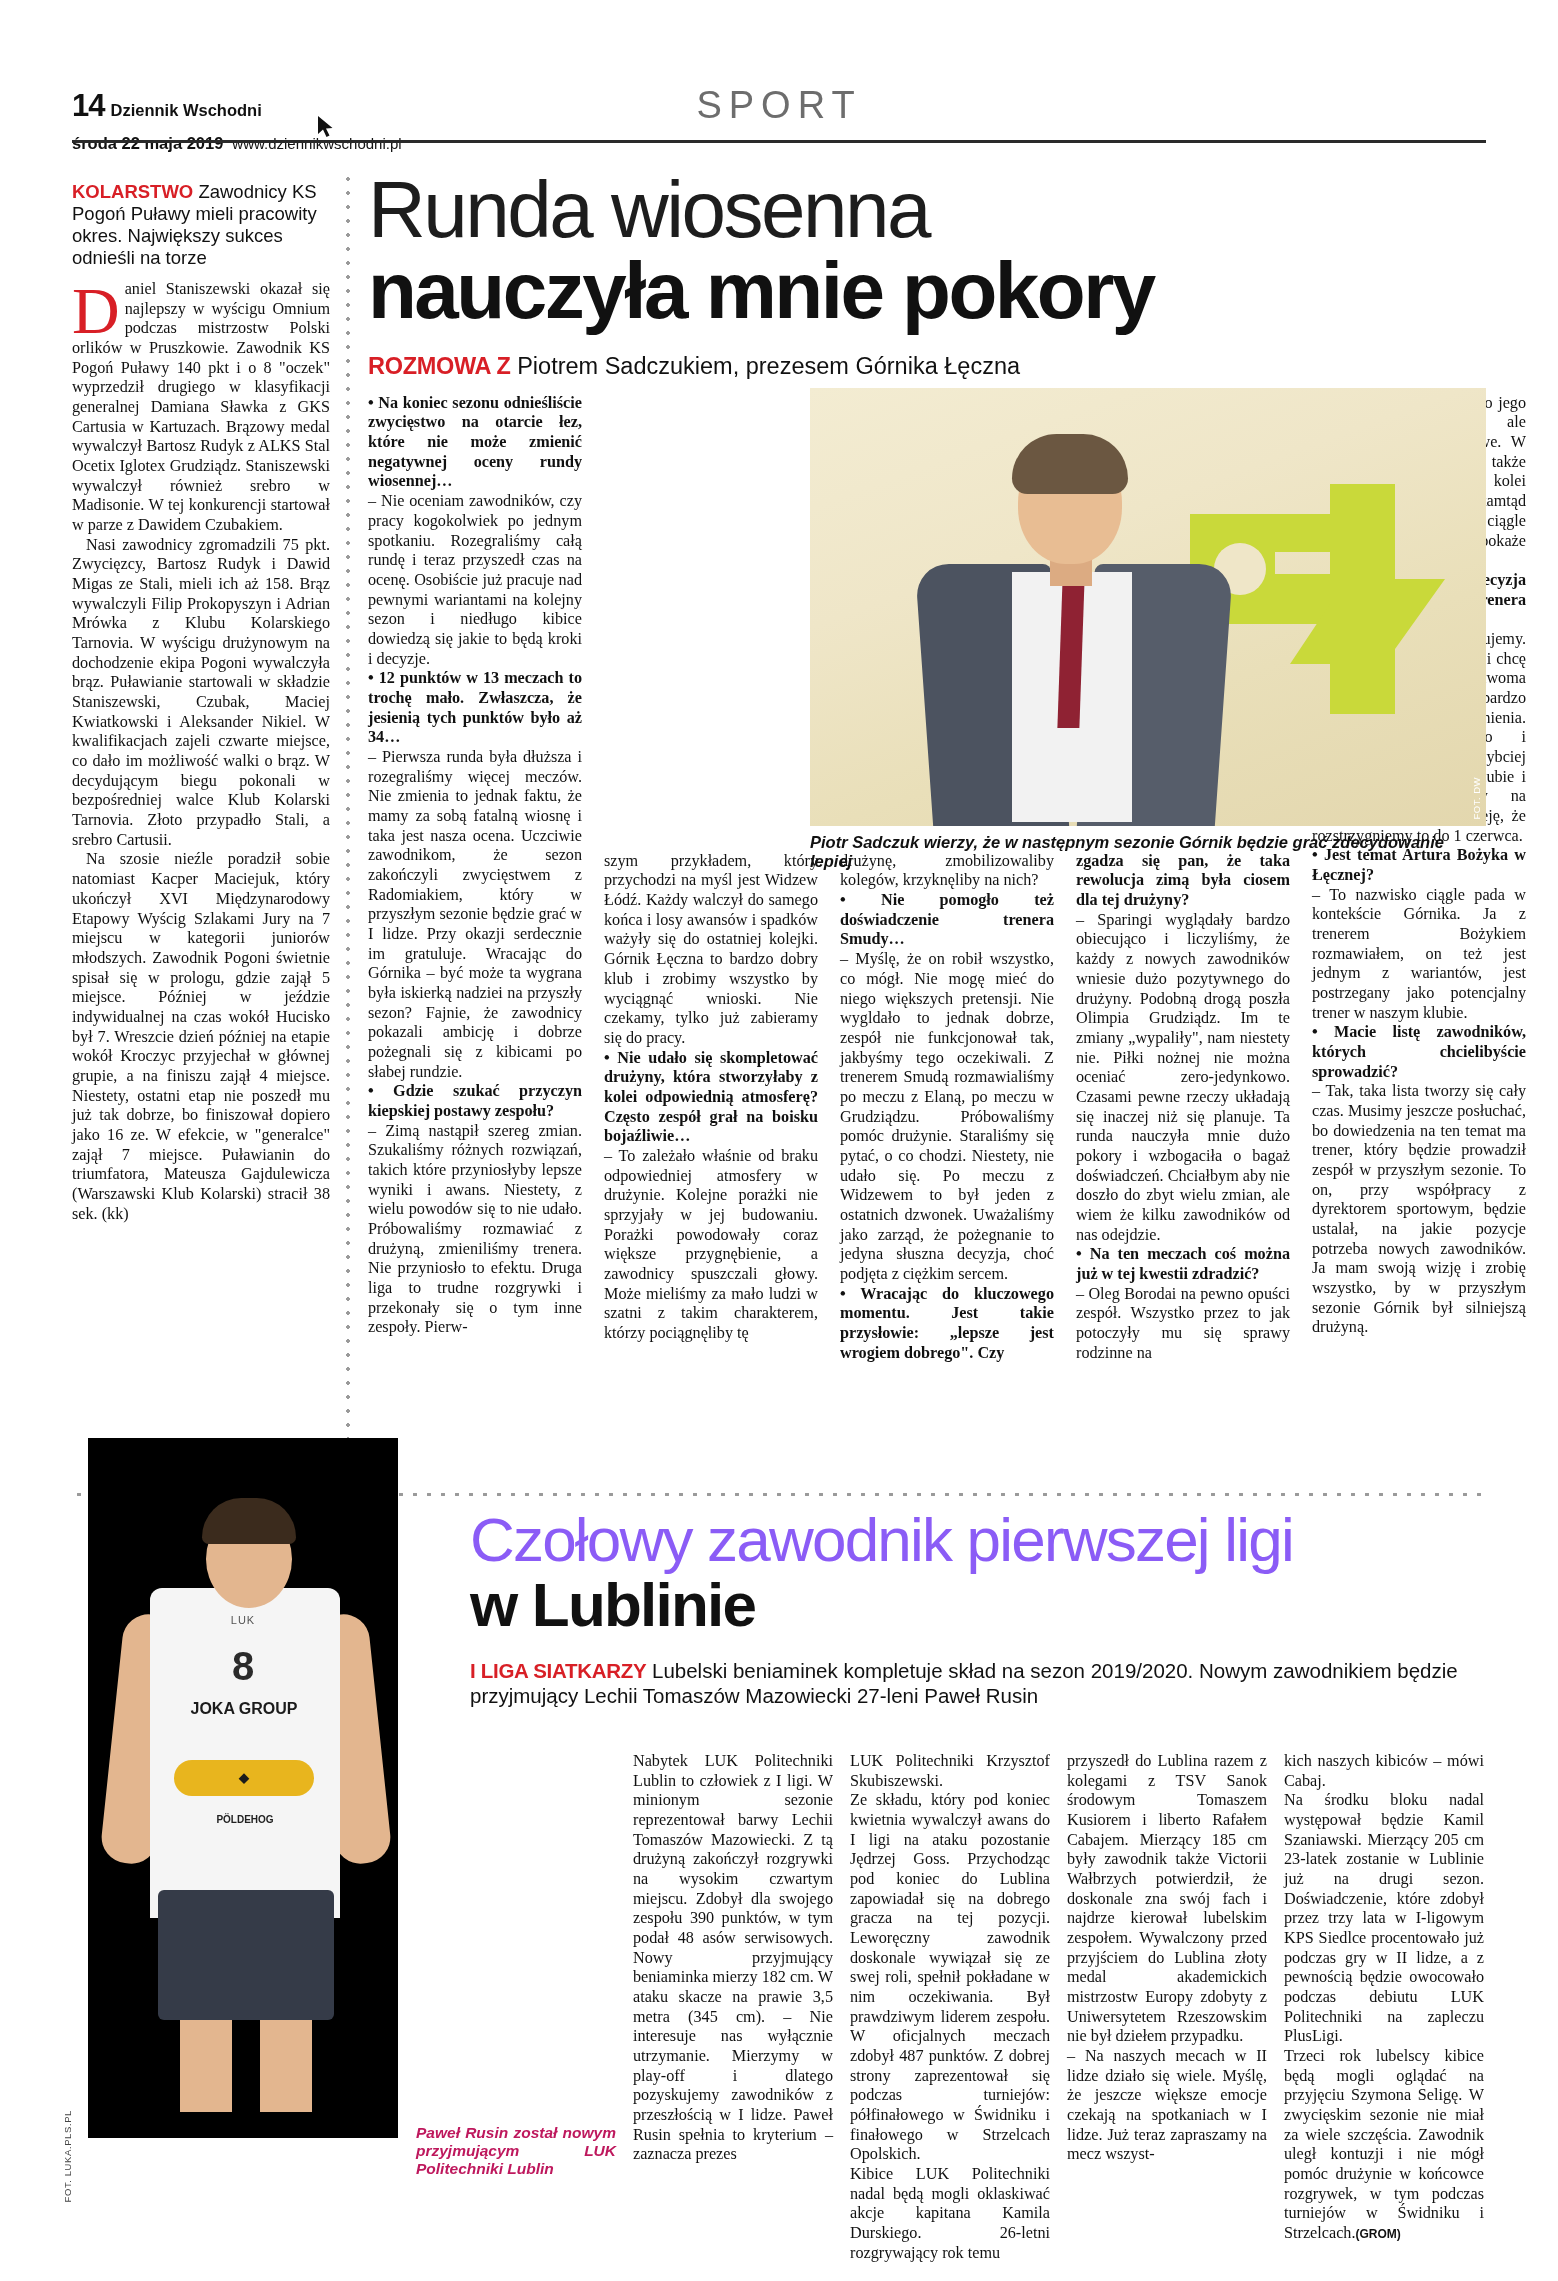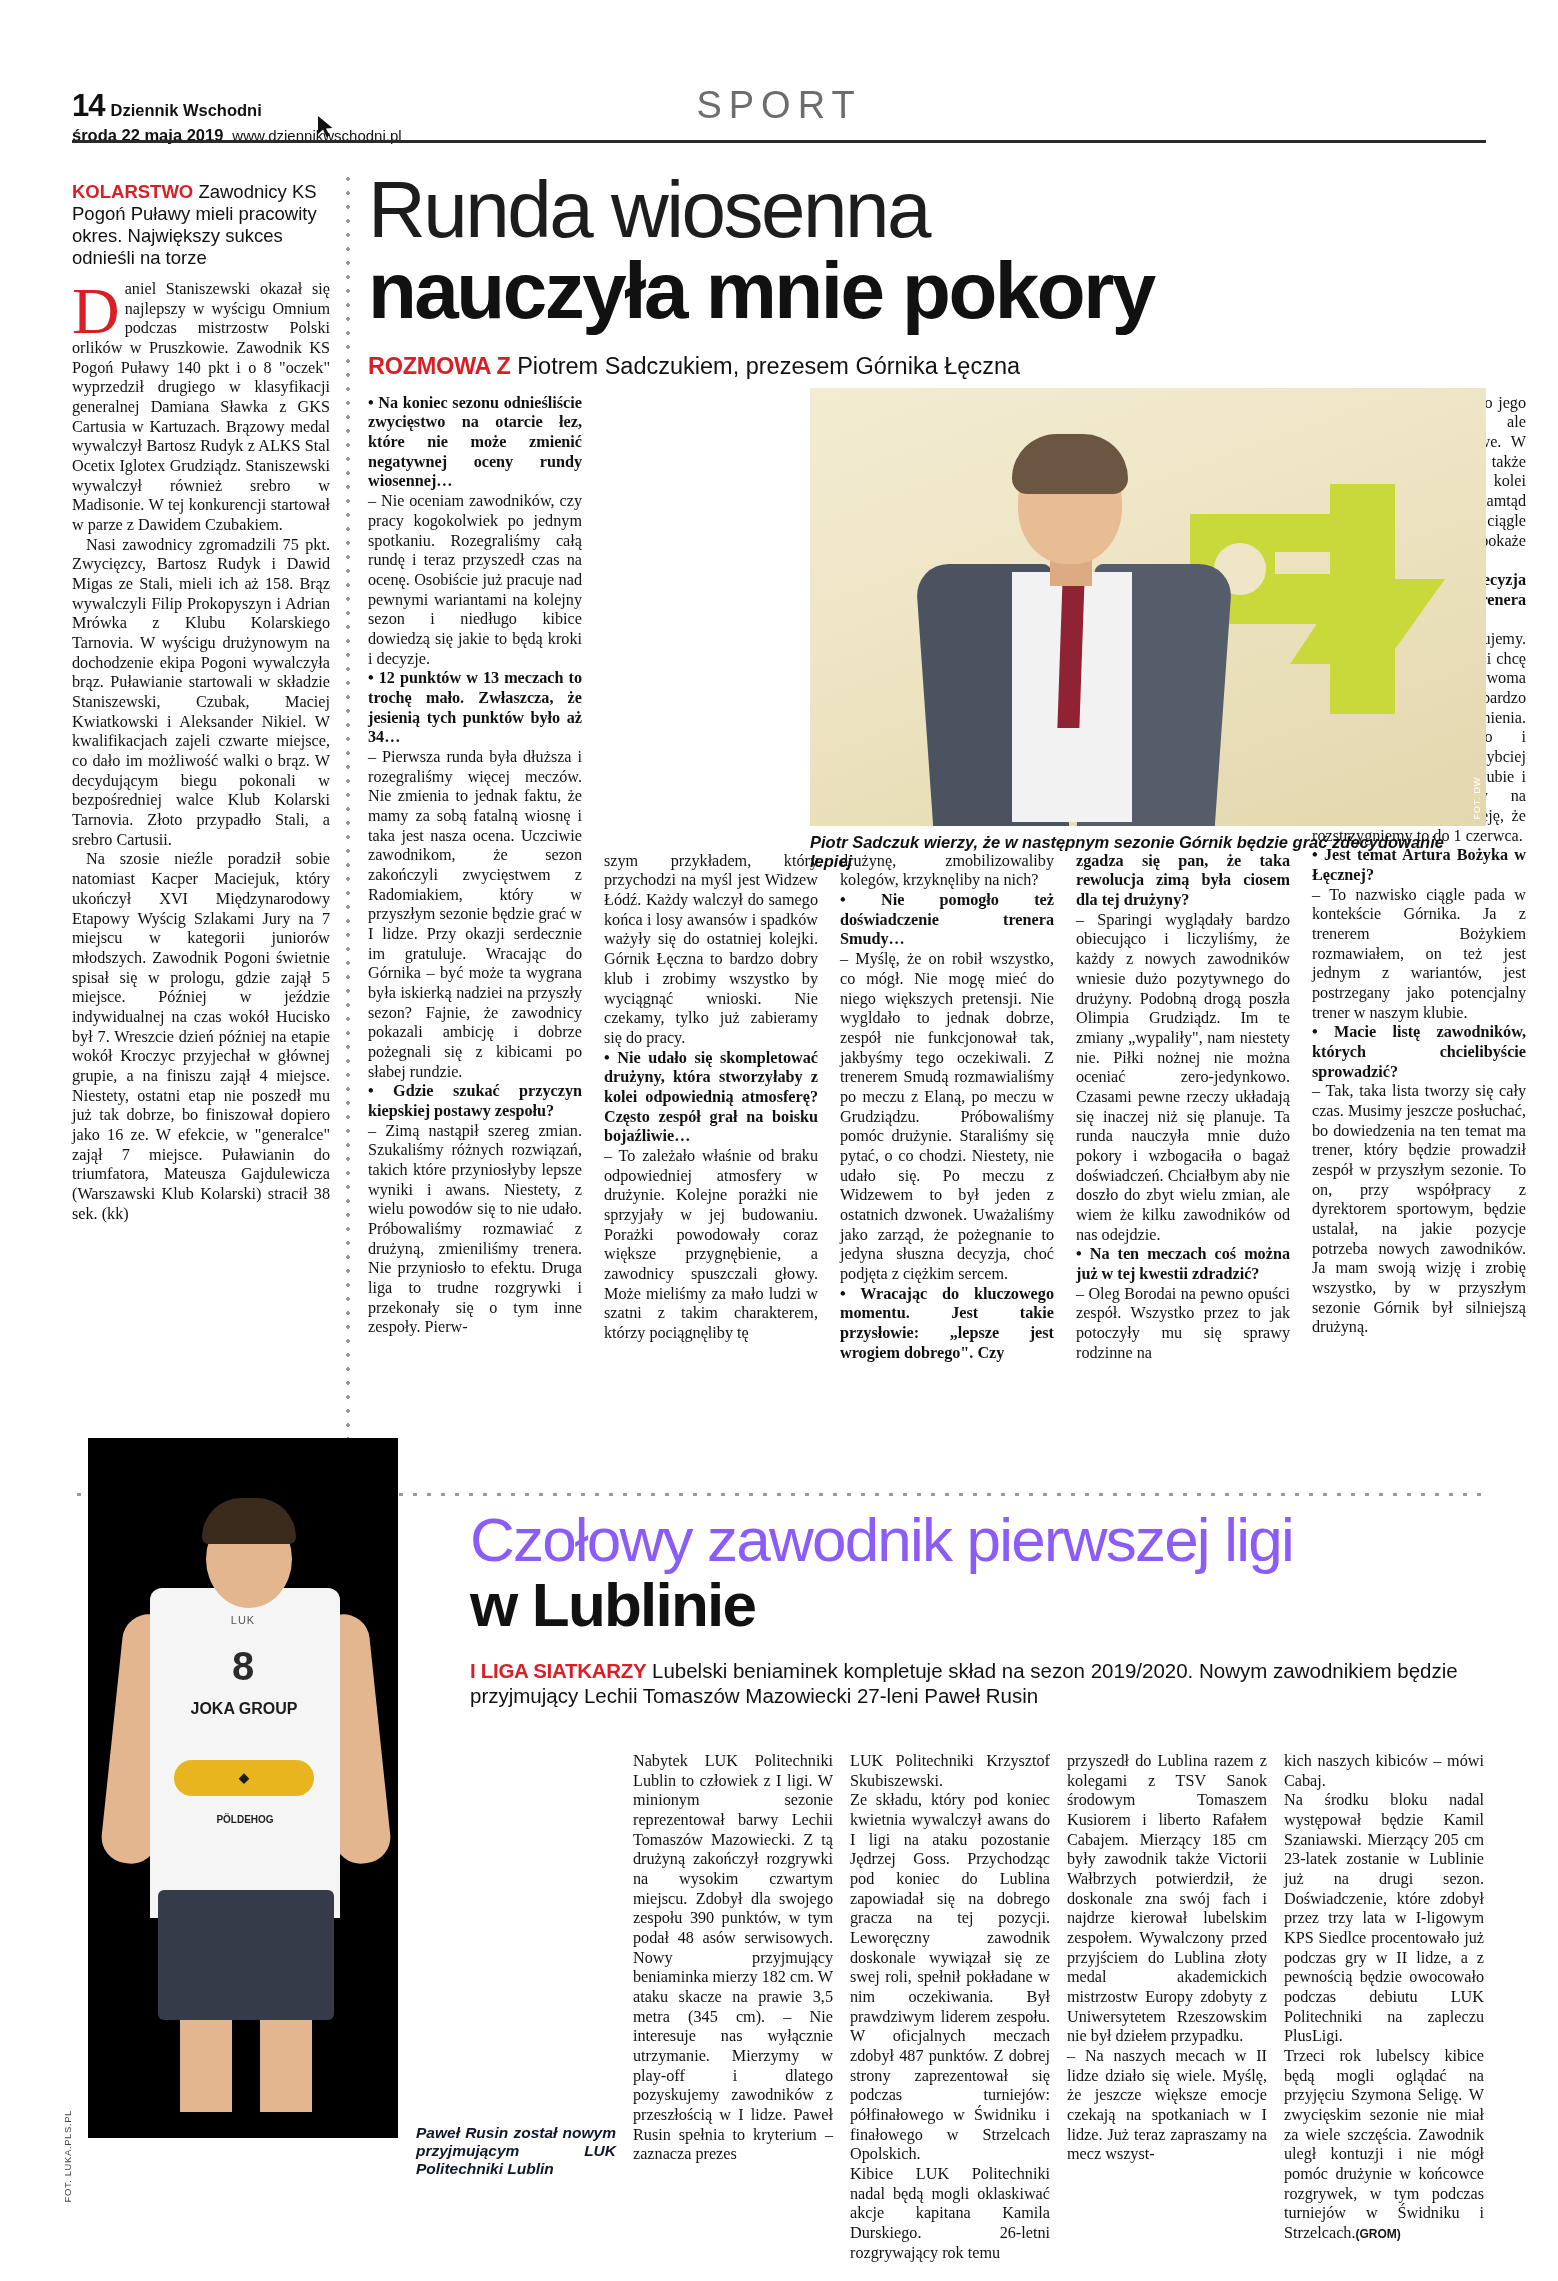--- a/index.html
+++ b/index.html
@@ -10,21 +10,21 @@
     color: #111;
     overflow: hidden;
   }
   .page { position: relative; width: 1558px; height: 2281px; background:#fff; }
 
   
   .masthead { position:absolute; left:72px; top:88px; width:420px; }
   .mast-line1 { display:flex; align-items:baseline; gap:6px; }
   .mast-pageno { font-family:"Liberation Sans", sans-serif; font-weight:bold; font-size:31px; letter-spacing:-1px; color:#111; }
   .mast-title { font-family:"Liberation Sans", sans-serif; font-weight:bold; font-size:16.5px; color:#111; }
-  .mast-line2 { display:flex; align-items:baseline; gap:9px; margin-top:2px; }
+  .mast-line2 { display:flex; align-items:baseline; gap:9px; margin-top:10px; }
   .mast-date { font-family:"Liberation Sans", sans-serif; font-weight:bold; font-size:16.5px; color:#111; }
   .mast-url { font-family:"Liberation Sans", sans-serif; font-weight:normal; font-size:15px; color:#111; }
 
   .section-word {
     position:absolute; left:0; right:0; top:84px;
     text-align:center;
     font-family:"Liberation Sans", sans-serif;
     font-weight:300; font-size:38px; letter-spacing:7px; color:#6d6d6d;
   }
 
@@ -193,21 +193,21 @@
     position:absolute; left:416px; top:1752px; width:1070px;
     display:grid;
     grid-template-columns: 200px 200px 200px 200px 200px;
     column-gap:17px;
   }
   .a2c { font-family:"Liberation Serif", serif; font-size:16.2px; line-height:1.215; text-align:justify; color:#111; hyphens:auto;}
   .a2c p { margin:0; text-indent:0; }
   .a2cap {
     margin-top:10px;
     font-family:"Liberation Sans", sans-serif; font-weight:bold; font-style:italic;
-    font-size:15.5px; line-height:1.16; color:#0f172a;
+    font-size:15.5px; line-height:1.16; color:#be185d;
   }
   .grom { font-family:"Liberation Sans", sans-serif; font-weight:bold; font-size:12px; }
 
   .cursor { position:absolute; left:318px; top:116px; width:0; height:0; }
   .cursor svg { display:block; }
 </style>
 </head>
 <body>
 
 <div class="page">

